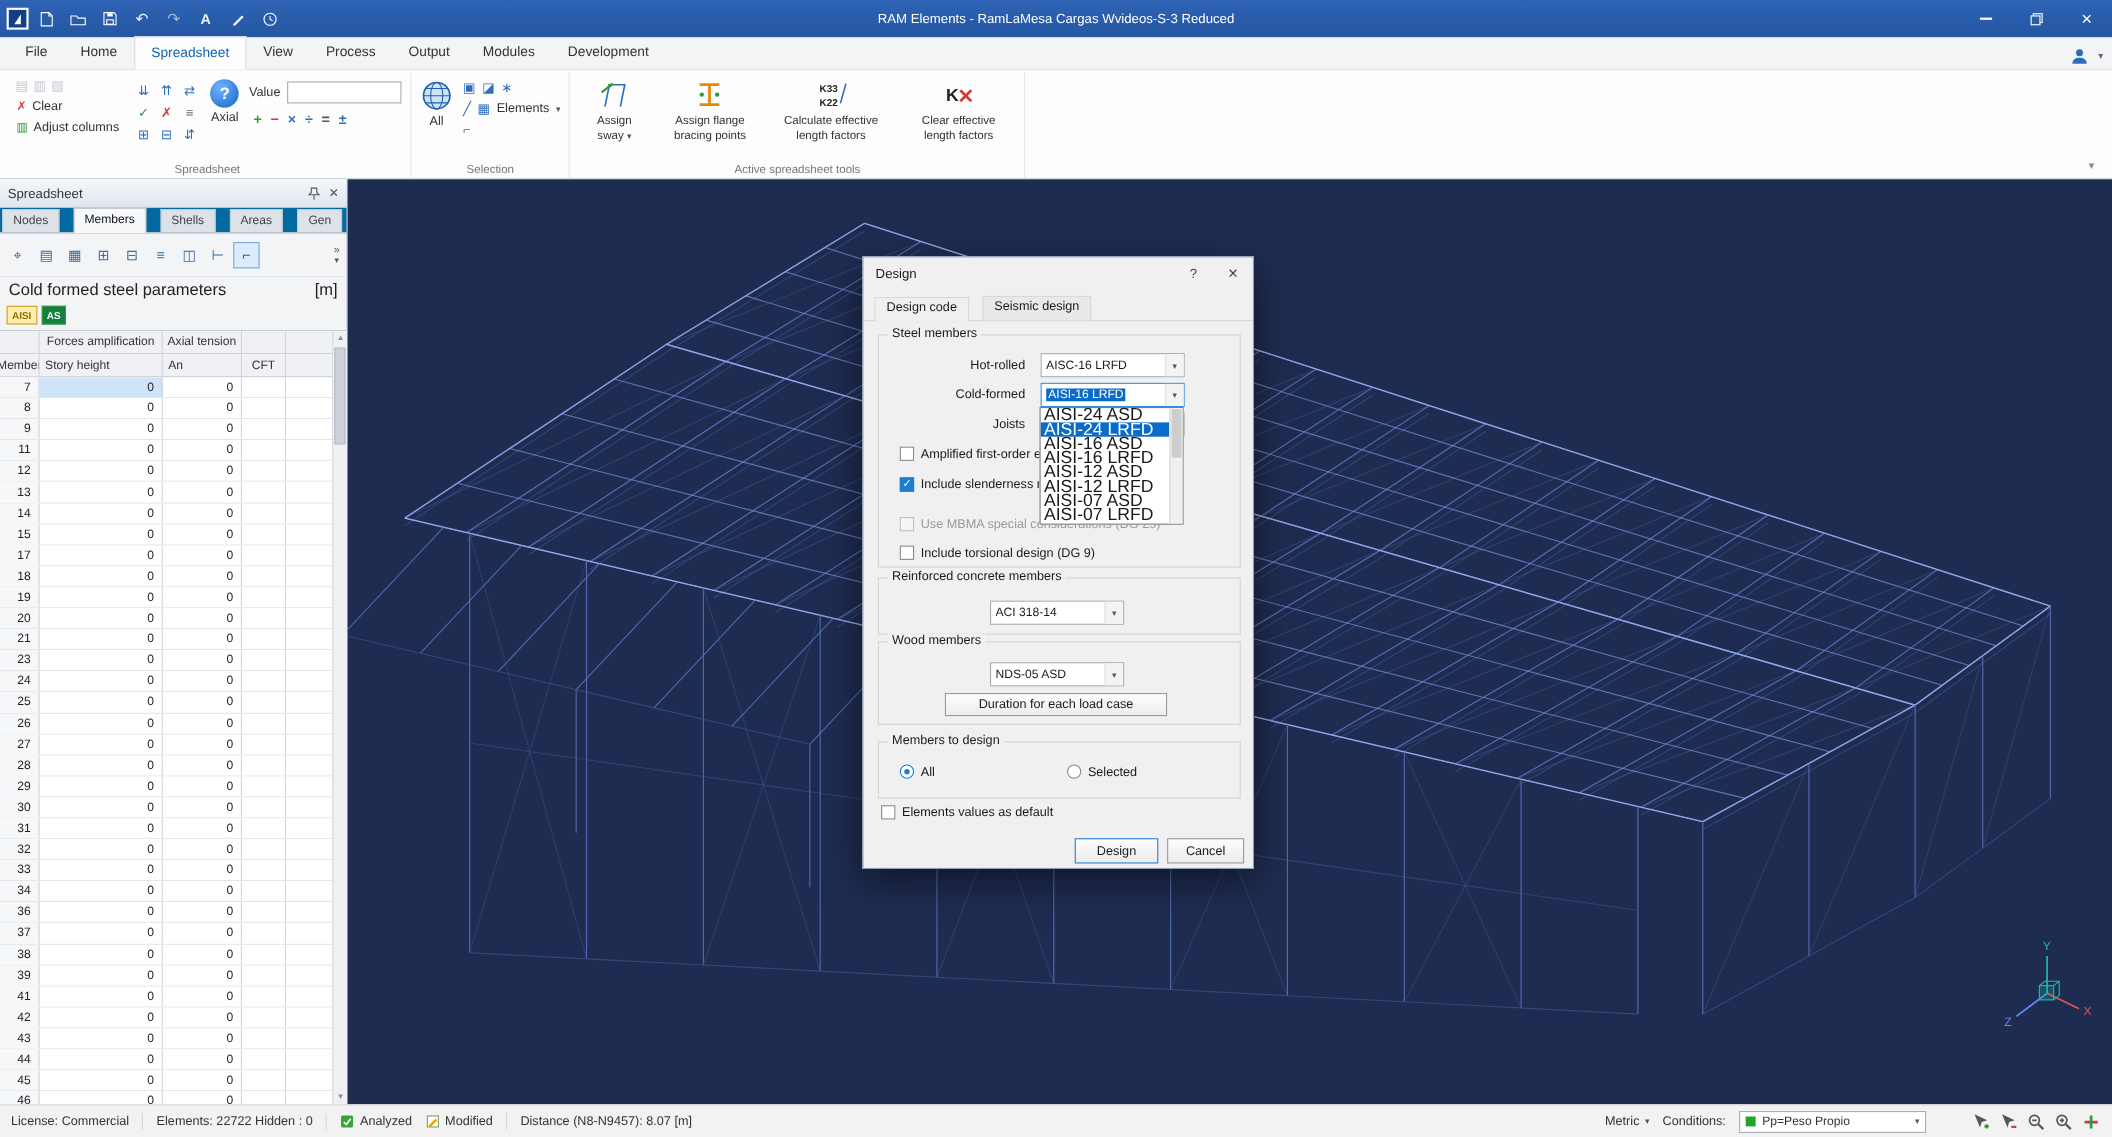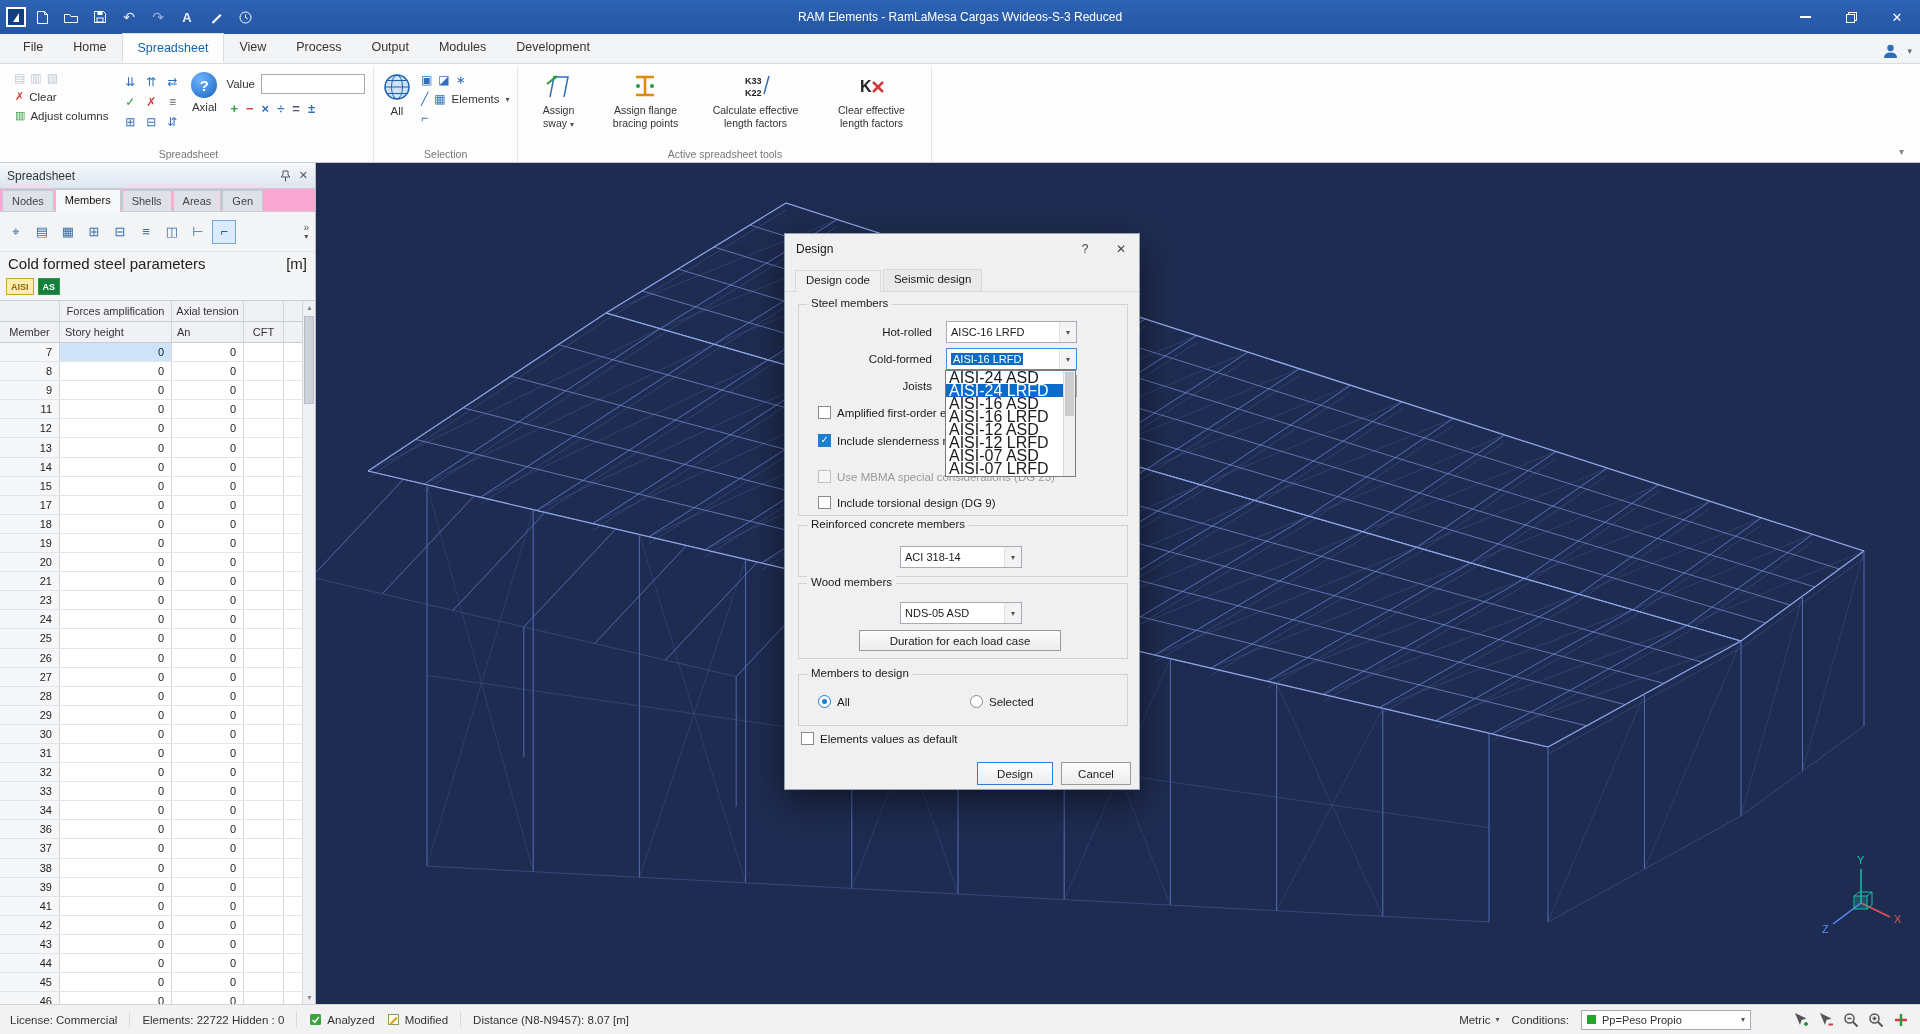--- a/index.html
+++ b/index.html
@@ -49,38 +49,38 @@
 .selrow{display:flex;align-items:center;gap:6px}
 .si{color:#2f6fbd;font-size:12px}
 .tool-btn{display:flex;flex-direction:column;align-items:center;gap:3px;padding:3px 4px 0;font-size:10.5px;color:#333;text-align:center;line-height:1.25}
 .tool-ico{height:30px;display:grid;place-items:center}
 #ribbon-collapse{position:absolute;right:16px;bottom:5px;color:#888;font-size:10px}
 
 
 #panel{position:absolute;left:0;top:163px;width:316px;height:841px;background:#f3f4f6;border-right:1px solid #b9bec6;display:flex;flex-direction:column}
 #panel-header{height:26px;background:linear-gradient(#f4f8fc,#dde5ee);border-bottom:1px solid #c9ced6;display:flex;align-items:center;padding:0 7px;font-size:12px;color:#333}
 #panel-header .hicons{margin-left:auto;display:flex;gap:8px;align-items:center;color:#556}
-#panel-tabs{height:23px;display:flex;align-items:flex-end;background:#f9a8d4;border-bottom:1px solid #c9ced6;padding-left:2px;gap:1px}
+#panel-tabs{height:23px;display:flex;align-items:flex-end;background:#0369a1;border-bottom:1px solid #c9ced6;padding-left:2px;gap:13px}
 .ptab{height:21px;line-height:20px;padding:0 9px;font-size:11px;background:#dde1e8;border:1px solid #c5cad2;border-bottom:none;color:#444}
 .ptab.active{background:#f7f8fa;color:#111;height:23px;margin-bottom:-1px}
 #panel-toolbar{height:40px;display:flex;align-items:center;gap:2px;padding:0 4px;border-bottom:1px solid #e2e5ea}
 .ptool{width:24px;height:24px;display:grid;place-items:center;font-size:13px;color:#3a6ea5}
 .ptool.sel{border:1px solid #76a7dd;background:#dcebfb;color:#1e5fa8}
 .ptool-over{margin-left:auto;display:flex;flex-direction:column;align-items:center;color:#556;font-size:10px;line-height:1.1;padding-right:2px}
 #panel-sectionrow{height:22px;display:flex;align-items:center;padding:0 8px;font-size:15px;color:#222}
 #panel-sectionrow .unit{margin-left:auto}
 #code-btns{height:26px;display:flex;gap:4px;padding:4px 6px}
 .code-btn{height:17px;padding:0 4px;font-size:9px;font-weight:bold;display:grid;place-items:center;border:1px solid #c9a227;background:#ffedb0;color:#8a6d00}
 .code-btn.as{border-color:#35953f;background:#15803d;color:#fff}
 #grid{flex:1;display:flex;background:#fff;border-top:1px solid #c9ced6;overflow:hidden}
 #grid-main{width:303px;display:flex;flex-direction:column;overflow:hidden}
 .ghead{display:flex;height:21px;background:#f0f1f4;border-bottom:1px solid #c9cdd3;font-size:11px;color:#333;flex:none}
 .gc{border-right:1px solid #d2d5da;display:flex;align-items:center;justify-content:flex-end;padding-right:7px;overflow:hidden;white-space:nowrap}
 .gc.center{justify-content:center;padding-right:0}
-.gc.m{width:60px}.gc.v{width:112px}.gc.v2{width:72px}.gc.cft{width:40px}.gc.fill{flex:1;border-right:none}
+.gc.m{width:36px}.gc.v{width:112px}.gc.v2{width:72px}.gc.cft{width:40px}.gc.fill{flex:1;border-right:none}
 .ghead .gc.m{background:#f0f1f4}
 #grid-body{flex:1;overflow:hidden}
 .grow{display:flex;height:19.1px;border-bottom:1px solid #e3e5e9;font-size:11px;color:#222;background:#fff}
 .grow .gc.m{background:#f6f7f9;border-right:1px solid #cfd3d8}
 .gc.selcell{background:#cfe3f8}
 #grid-scroll{width:13px;background:#eef0f3;border-left:1px solid #d4d7dc;position:relative;flex:none}
 #grid-scroll .sarr{position:absolute;left:0;width:13px;height:13px;display:grid;place-items:center;font-size:7px;color:#889}
 #grid-scroll .thumb{position:absolute;left:1px;top:15px;width:10px;height:88px;background:#cdd2d9;border:1px solid #b7bdc6}
 
 
@@ -99,21 +99,21 @@
 .caret{font-size:8px;color:#555}
 .sbi{width:19px;height:19px;display:grid;place-items:center}
 #sb-icons{display:flex;gap:6px;margin-left:28px}
 
 
 #dialog{position:absolute;left:784px;top:233px;width:356px;height:557px;background:#f0f0f0;border:1px solid #93a1b4;box-shadow:0 12px 34px rgba(0,0,0,.5);z-index:40;font-size:11.5px;color:#1a1a1a}
 #dialog-titlebar{height:30px;display:flex;align-items:center;padding-left:11px;font-size:12px}
 #dialog-titlebar .dbts{margin-left:auto;display:flex}
 .dbt{width:36px;height:30px;display:grid;place-items:center;font-size:12px;color:#444}
 #dialog-tabs{display:flex;padding:5px 0 0 10px;border-bottom:1px solid #d9d9d9;height:28px}
-.dtab{padding:3px 10px;border:1px solid #d9d9d9;border-bottom:none;background:#e9e9e9;margin-right:2px;font-size:11.5px}
+.dtab{padding:3px 10px;border:1px solid #d9d9d9;border-bottom:none;background:#e9e9e9;margin-right:12px;font-size:11.5px}
 .dtab.active{background:#f0f0f0;position:relative;top:1px}
 .gbox{position:absolute;border:1px solid #d2d2d2}
 .gbox-label{position:absolute;top:-8px;left:8px;background:#f0f0f0;padding:0 4px;font-size:11.5px;white-space:nowrap}
 .flabel{position:absolute;left:0;width:133px;text-align:right;line-height:22px;white-space:nowrap}
 .combo{position:absolute;height:22px;background:#fff;border:1px solid #a5acb5;display:flex;align-items:center;font-size:11px;padding-left:4px}
 .combo .cval{flex:1;white-space:nowrap;overflow:hidden}
 .combo .carrow{width:17px;height:100%;display:grid;place-items:center;color:#555;font-size:8px;border-left:1px solid #e2e2e2;background:#f3f3f3;flex:none}
 .combo.focus{border-color:#3d8edc}
 .combo.focus .cval span{background:#0a6cc8;color:#fff;padding:0 2px}
 .cbrow{position:absolute;display:flex;align-items:center;gap:6px;height:15px;white-space:nowrap}

